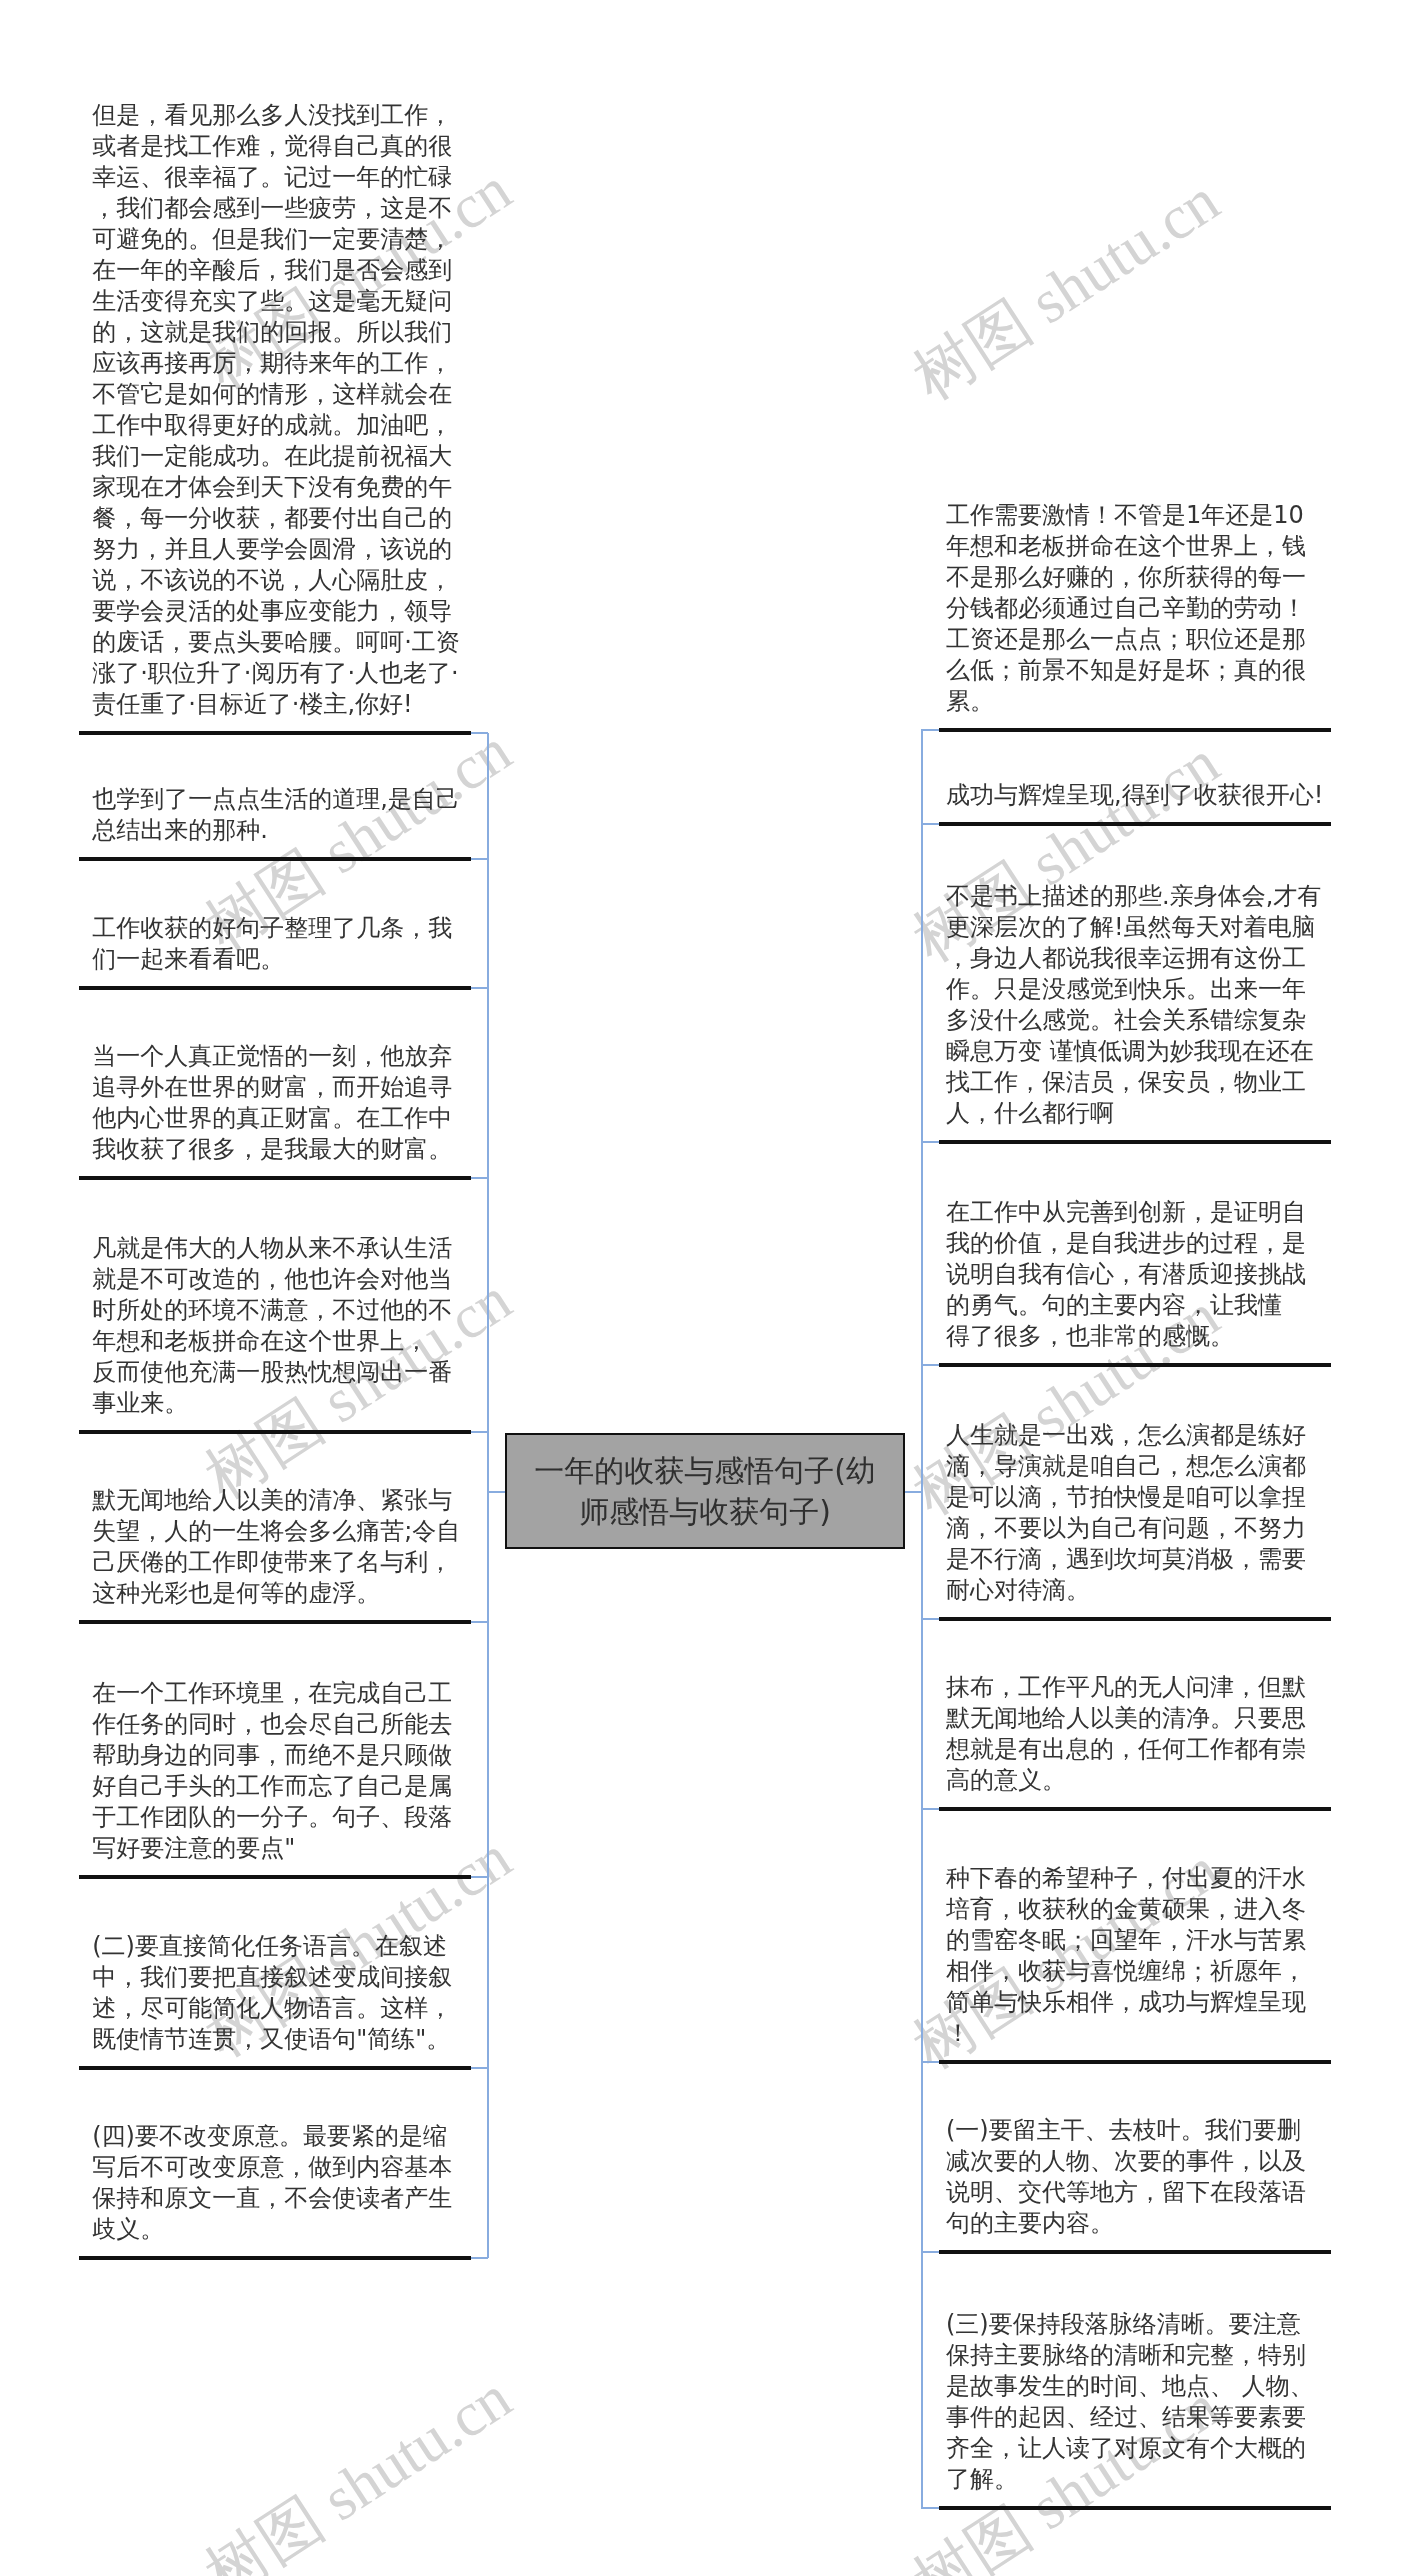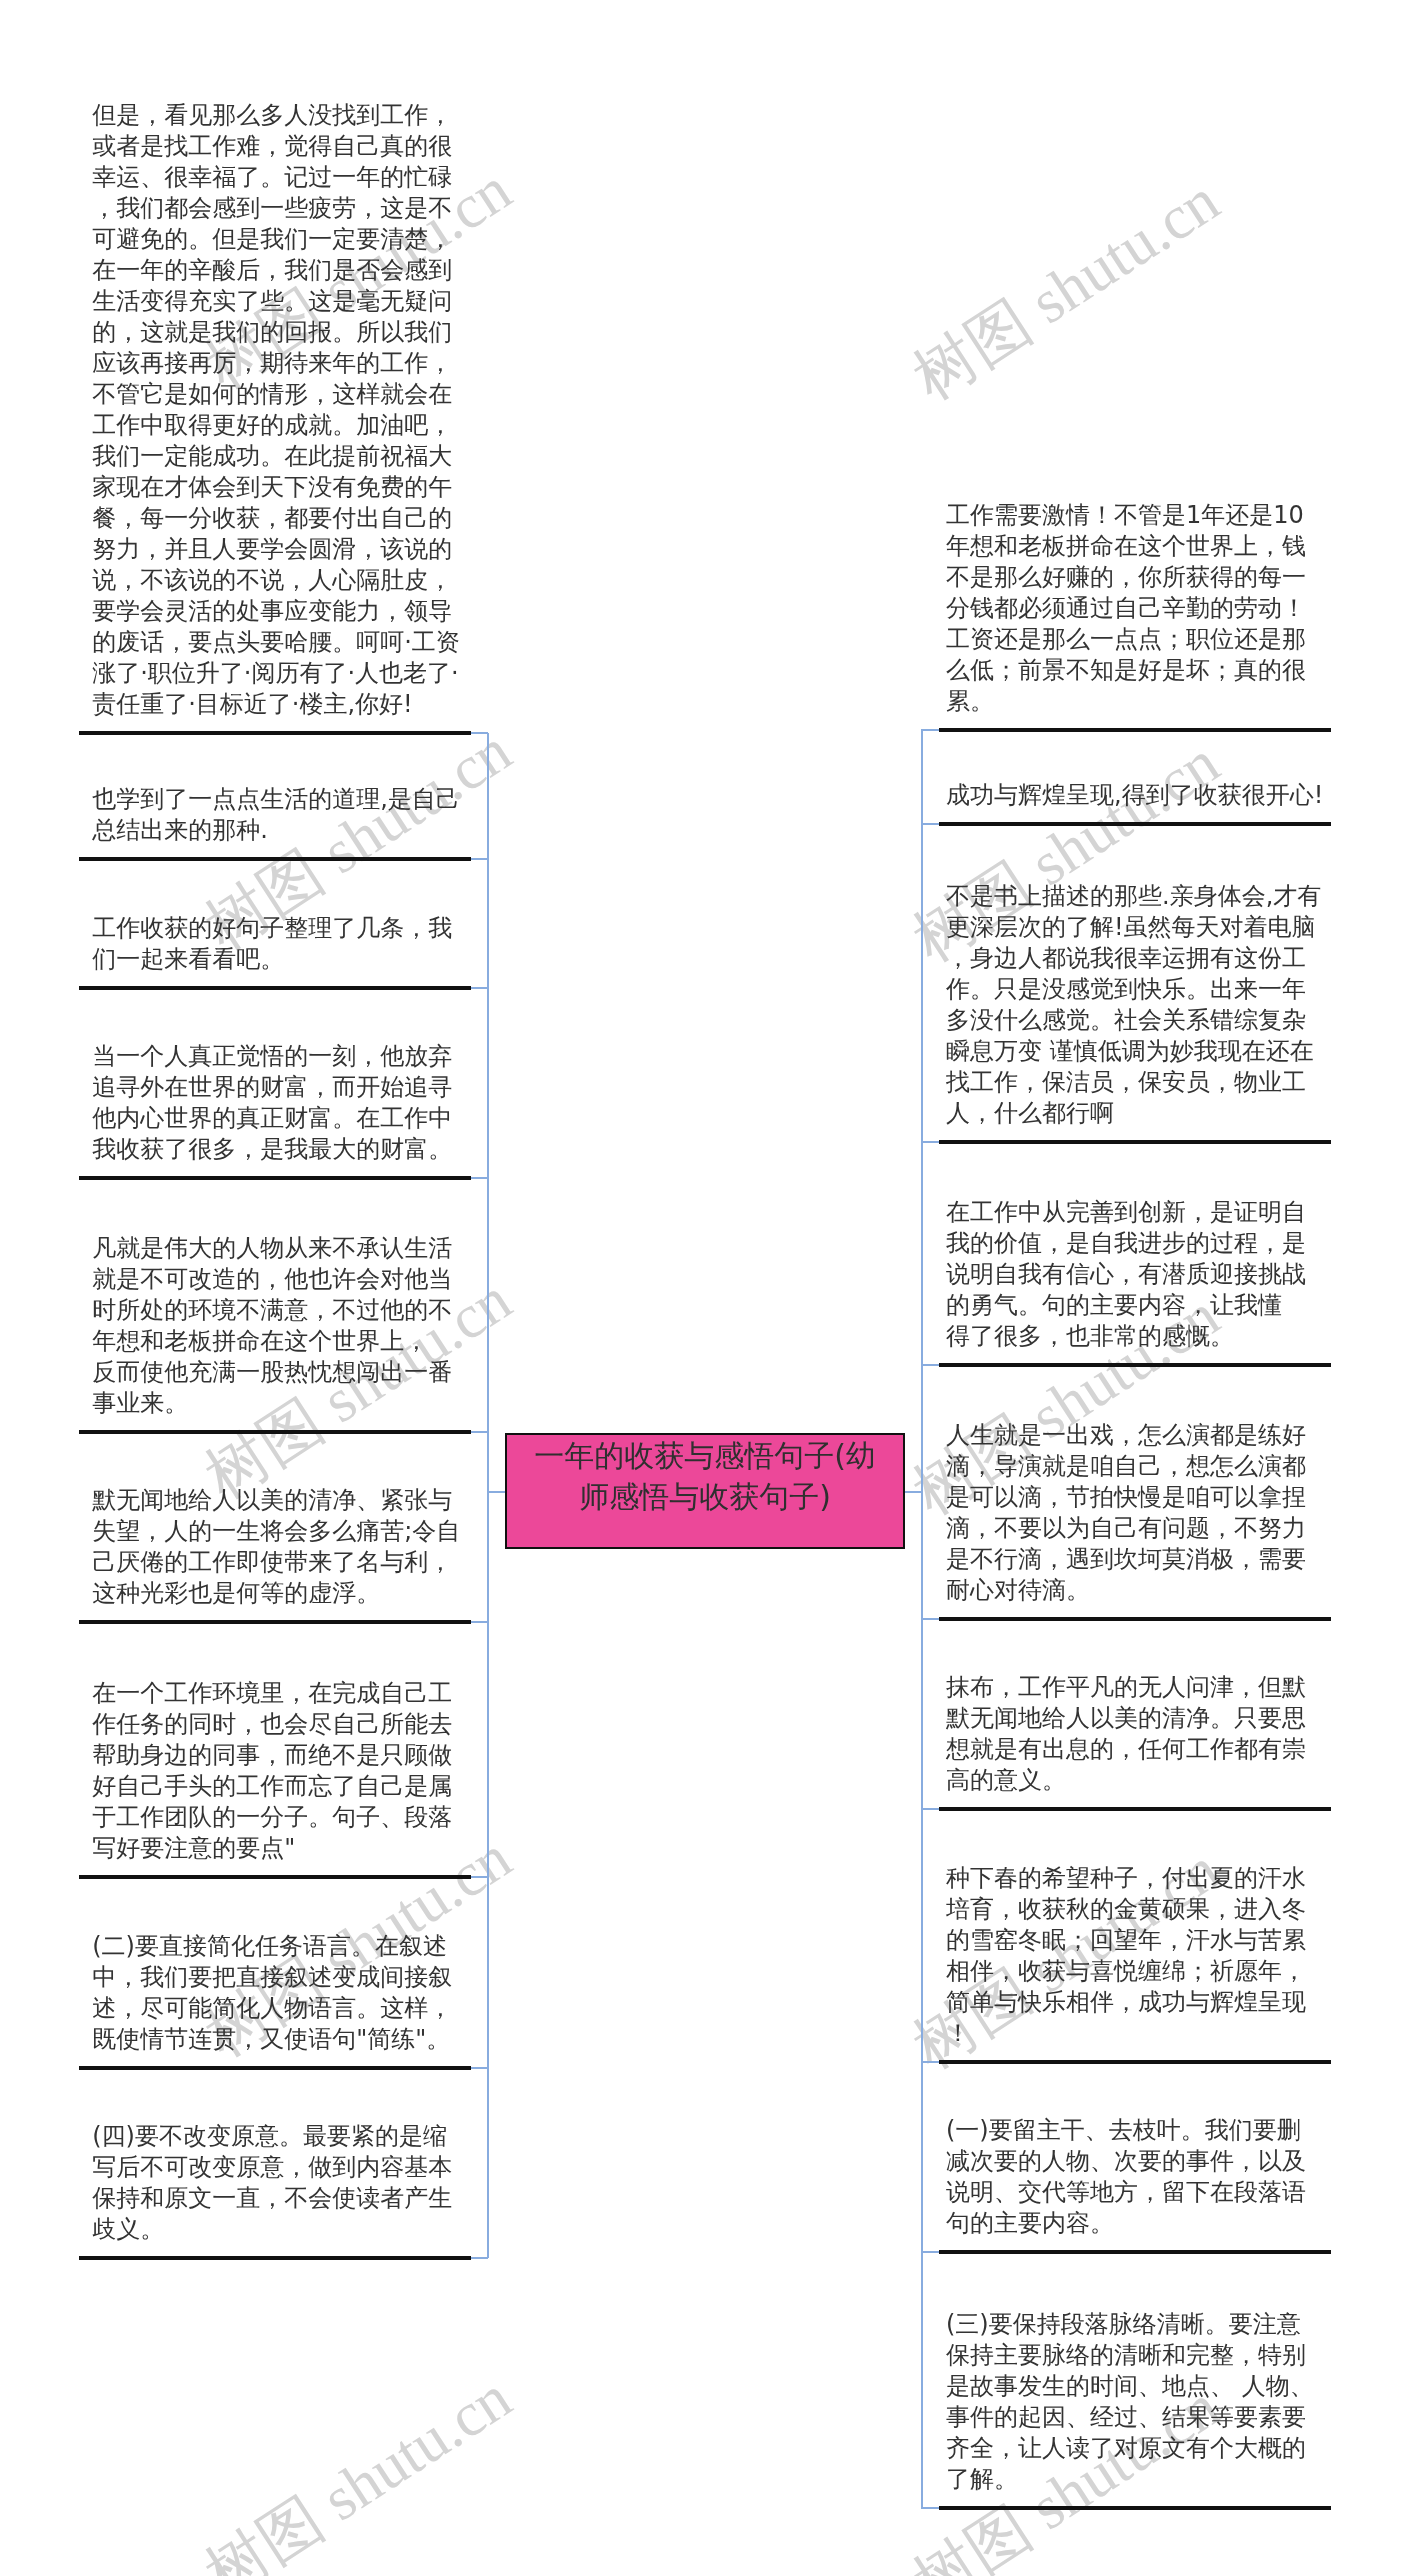--- a/index.html
+++ b/index.html
@@ -26,22 +26,22 @@
     }
     .node.right .node-text { left: 7px; }
     .node-underline {
       position: absolute; left: 0; top: -1.7px; width: 100%; height: 3.9px; background: #111111;
     }
     .stub { position: absolute; top: -0.6px; height: 1.7px; background: #88acdf; }
     .node.left .stub  { left: 100%; width: 17px; }
     .node.right .stub { right: 100%; width: 17.6px; }
     .center-node {
       position: absolute; left: 505px; top: 1433px; width: 400px; height: 116px;
-      box-sizing: border-box; background: #ec4899; border: 2.2px solid #111111;
-      display: flex; align-items: flex-start; justify-content: center; z-index: 2;
+      box-sizing: border-box; background: #a3a3a3; border: 2.2px solid #111111;
+      display: flex; align-items: center; justify-content: center; z-index: 2;
     }
     .center-text {
       font-size: 30px; line-height: 41px; text-align: center; white-space: pre-line;
       color: #2f2f2f;
     }
   </style>
 </head>
 <body>
 
 <div class="watermark" style="left:358px;top:278px;">树图 shutu.cn</div>

